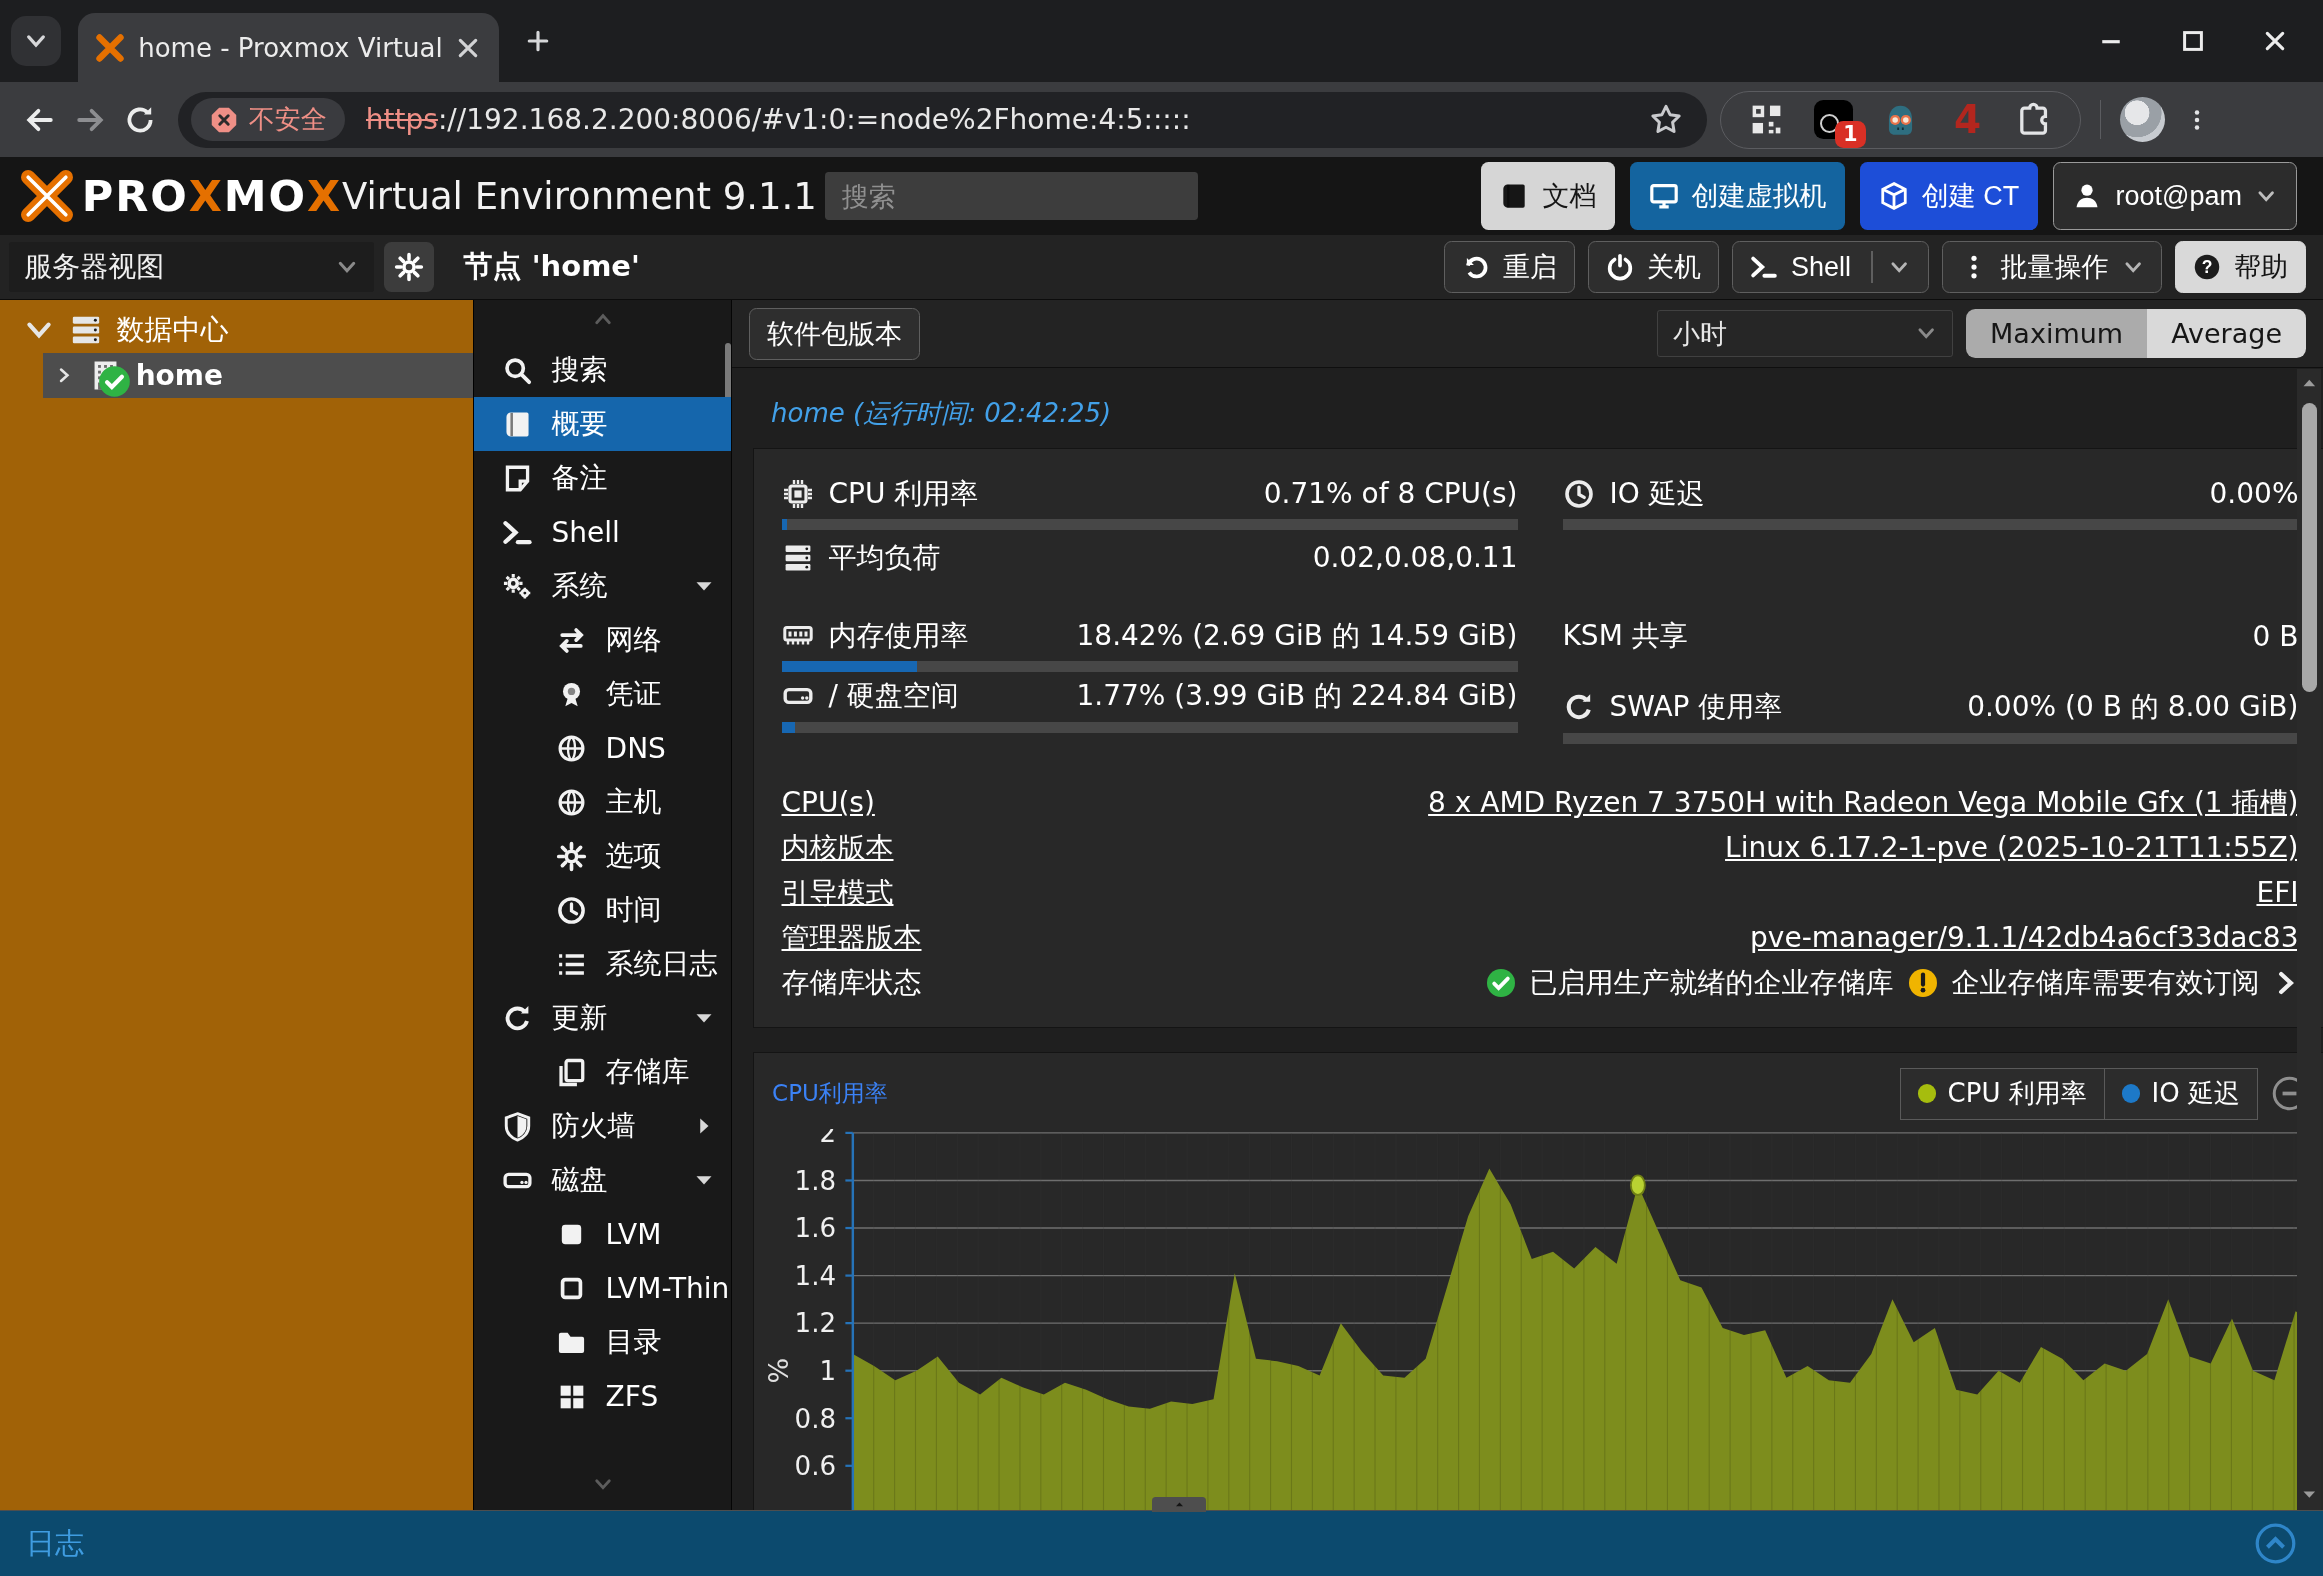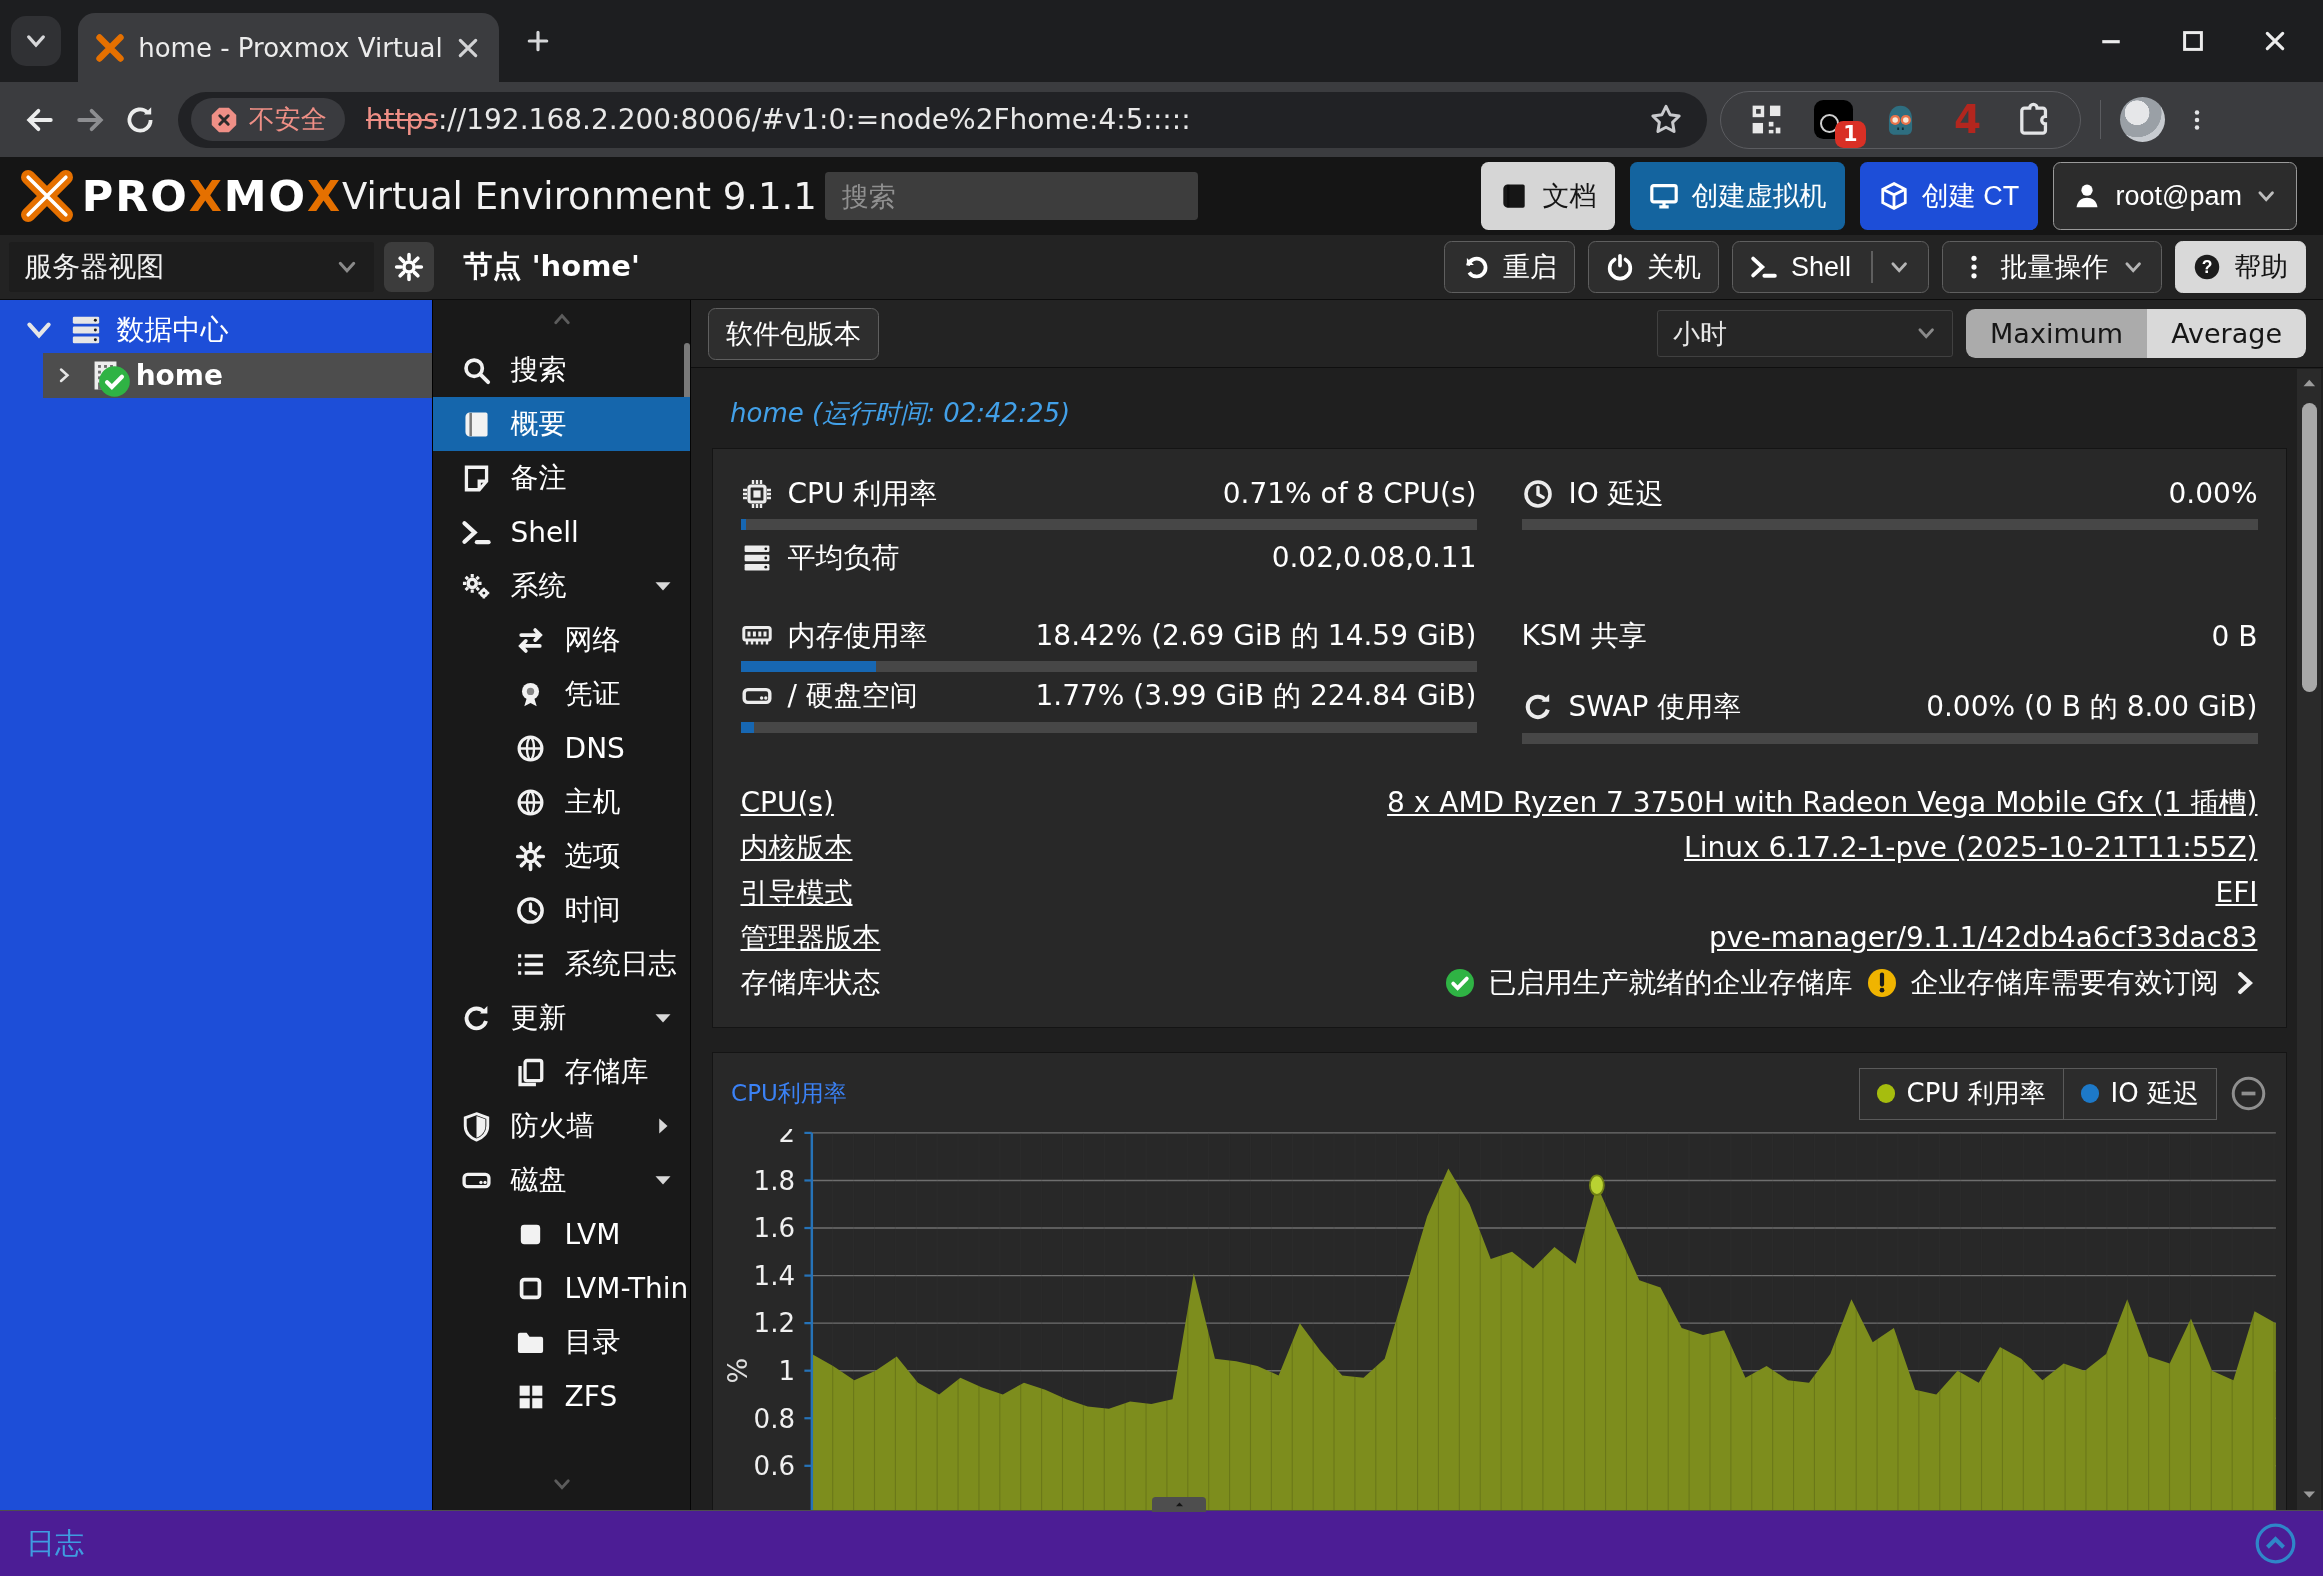--- a/index.html
+++ b/index.html
@@ -70,21 +70,21 @@
   .node-title{margin-left:30px;font-size:29px;font-weight:700;}
   .tb-right{margin-left:auto;display:flex;gap:13px;margin-right:17px;}
   .tbtn{height:52px;background:#2e2e2e;border:1.9px solid #5f5f5f;border-radius:7.5px;padding:0 17px;display:inline-flex;align-items:center;gap:13px;font-size:27px;color:#fff;}
   .tbtn .i{width:28px;height:28px;}
   .tbtn .sep{width:1.9px;height:32px;background:#5f5f5f;margin:0 1.9px 0 7.5px;}
   .tbtn .chev{width:22.4px;height:22.4px;color:#b5b5b5;}
   .tbtn-light{background:#d9d9d9;color:#141414;border-color:#d9d9d9;}
 
   
   .bodywrap{flex:1;display:flex;min-height:0;}
-  .tree{width:433px;background:#1d4ed8;border-right:0.9px solid #000;padding-top:7.5px;}
+  .tree{width:474px;background:#a16207;border-right:0.9px solid #000;padding-top:7.5px;}
   .tree-row{height:45px;display:flex;align-items:center;gap:13px;font-size:28px;padding-left:22.4px;}
   .tree-row .chev{width:26px;height:26px;color:#9a9a9a;}
   .tree-row .i{width:34px;height:34px;color:#e6e6e6;}
   .tree-node{margin-left:43px;padding-left:11.2px;background:#4d4d4d;font-weight:600;}
   .node-ico{position:relative;width:35px;height:35px;}
   .node-ico .i{width:35px;height:35px;color:#ededed;}
   .node-check{position:absolute;right:-9.3px;bottom:-6.5px;width:25px;height:25px;}
 
   .menu{width:258px;background:#191919;border-right:0.9px solid #050505;position:relative;padding-top:43px;}
   .menu-up,.menu-down{position:absolute;left:50%;transform:translateX(-50%);width:34px;height:22.4px;color:#5c5c5c;}
@@ -133,21 +133,21 @@
   .collapse-btn{width:37px;height:37px;color:#8f8f8f;margin-left:13px;}
 
   .v-scroll{position:absolute;top:69px;right:1.9px;bottom:0;width:24px;background:#2a2a2a;}
   .v-scroll .arr{position:absolute;left:0;width:24px;height:24px;color:#9b9b9b;display:flex;align-items:center;justify-content:center;}
   .v-scroll .arr .i{width:18.6px;height:18.6px;}
   .v-scroll .up{top:1.9px;}
   .v-scroll .down{bottom:3.7px;}
   .v-thumb{position:absolute;top:34px;left:4.7px;width:15px;height:289px;background:#a8a8a8;border-radius:7.5px;}
 
   
-  .logbar{height:66px;background:#4c1d95;border-top:0.9px solid #4e4e4e;display:flex;align-items:center;padding:0 26px;position:relative;flex:none;}
+  .logbar{height:66px;background:#0c4a6e;border-top:0.9px solid #4e4e4e;display:flex;align-items:center;padding:0 26px;position:relative;flex:none;}
   .log-title{color:#3f9ce0;font-size:29px;}
   .log-collapse{margin-left:auto;width:43px;height:43px;color:#2f86c9;}
   .log-handle{position:absolute;top:-14px;left:1152px;width:54px;height:15px;background:#4e4e4e;border-radius:3.7px 3.7px 0 0;display:flex;align-items:center;justify-content:center;color:#151515;}
   .log-handle .i{width:17px;height:11.2px;}
 </style>
 </head>
 <body>
 
 <div class="screen">
 

